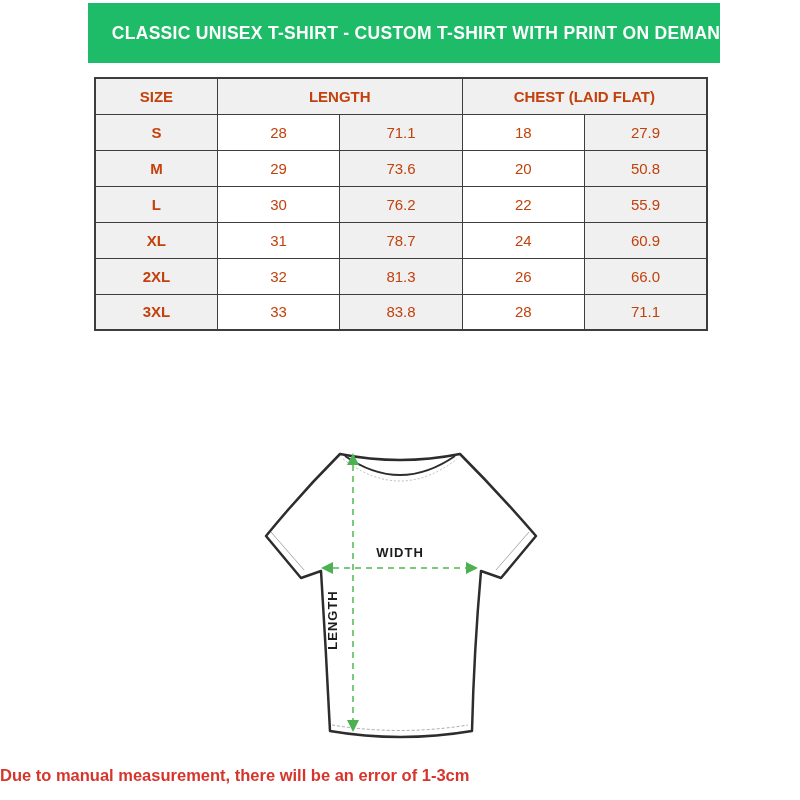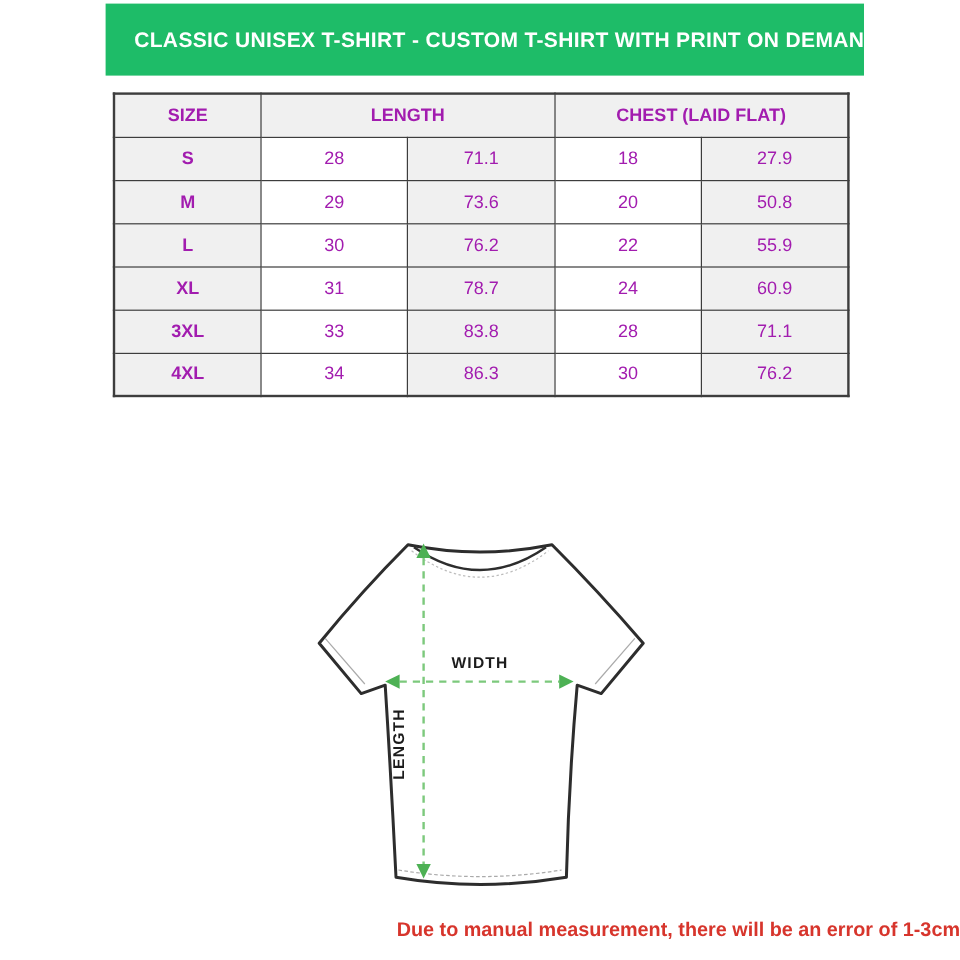--- a/index.html
+++ b/index.html
@@ -16,37 +16,37 @@
   }
 
   table.size-chart {
     position:absolute; left:94px; top:77px; width:614px;
     border-collapse:collapse; table-layout:fixed;
     border:2.5px solid #3d3d3d;
   }
   .size-chart th, .size-chart td {
     border:1.5px solid #3d3d3d; height:36px;
     text-align:center; vertical-align:middle;
-    font-size:15px; color:#a21caf;
+    font-size:15px; color:#c2410c;
   }
   .size-chart th { background:#f0f0f0; font-weight:700; }
   .size-chart td.cell-size { background:#f0f0f0; font-weight:700; }
   .size-chart td.cell-in { background:#ffffff; font-weight:400; }
   .size-chart td.cell-cm { background:#f0f0f0; font-weight:500;margin-top:11px; }
 
   .diagram { position:absolute; left:240px; top:440px; width:320px; height:320px;text-align:center; }
 
   .dim-label {
     font-family:"Liberation Sans", sans-serif;
     font-size:13px; font-weight:700; letter-spacing:1px; fill:#1c1c1c;
   }
 
   .footnote {
     position:absolute; left:0; top:766px; width:800px;
-    text-align:right; color:#d7352c; font-weight:700; font-size:16.5px;
+    text-align:left; color:#d7352c; font-weight:700; font-size:16.5px;
   }
 </style>
 </head>
 <body>
 
 <div class="banner">
   <span>CLASSIC UNISEX T-SHIRT - CUSTOM T-SHIRT WITH PRINT ON DEMAND</span>
 </div>
 
 <table class="size-chart">
@@ -80,32 +80,32 @@
         <td class="cell-cm">55.9</td>
       </tr>
       <tr>
         <td class="cell-size">XL</td>
         <td class="cell-in">31</td>
         <td class="cell-cm">78.7</td>
         <td class="cell-in">24</td>
         <td class="cell-cm">60.9</td>
       </tr>
       <tr>
+        <td class="cell-size">2XL</td>
+        <td class="cell-in">32</td>
+        <td class="cell-cm">81.3</td>
+        <td class="cell-in">26</td>
+        <td class="cell-cm">66.0</td>
+      </tr>
+      <tr>
         <td class="cell-size">3XL</td>
         <td class="cell-in">33</td>
         <td class="cell-cm">83.8</td>
         <td class="cell-in">28</td>
         <td class="cell-cm">71.1</td>
-      </tr>
-      <tr>
-        <td class="cell-size">4XL</td>
-        <td class="cell-in">34</td>
-        <td class="cell-cm">86.3</td>
-        <td class="cell-in">30</td>
-        <td class="cell-cm">76.2</td>
       </tr>
     </tbody>
 </table>
 
 <div class="diagram">
   <svg width="320" height="320" viewBox="0 0 320 320">
 
     <path d="M 100 14
          Q 160 26 220 14
          Q 258 52 296 96

